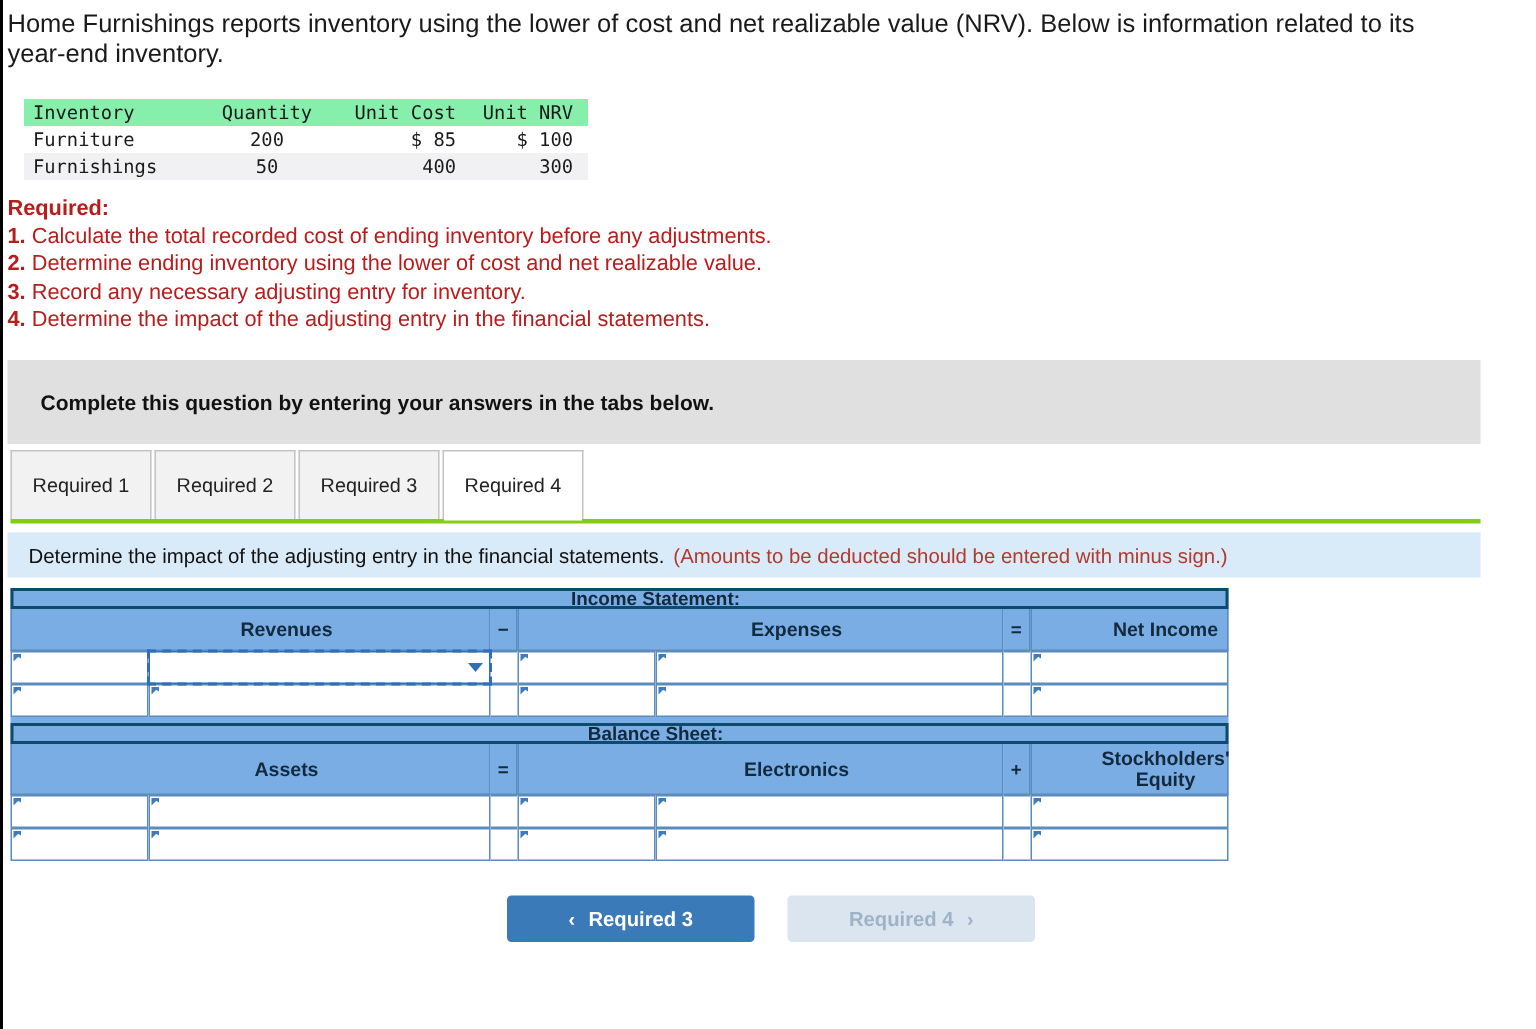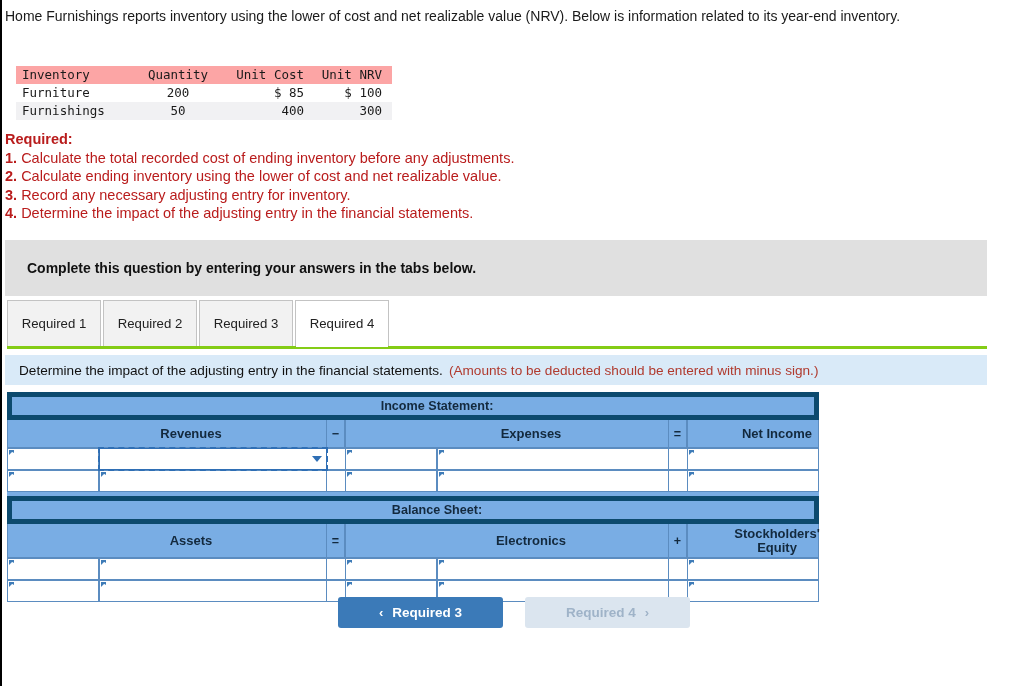--- a/index.html
+++ b/index.html
@@ -15,41 +15,41 @@
     position: relative;
     width: 1024px; height: 686px;
     background: #fff;
     border-left: 2px solid #000;
   }
 
   
   .intro {
     position: absolute;
     left: 3px; top: 6px; width: 950px;
-    font-size: 14px;
+    font-size: 17px;
     line-height: 20px;
     color: #1a1a1a;
   }
 
   
   .inv-table {
     position: absolute;
     left: 14px; top: 66px;
     border-collapse: collapse;
     font-family: "DejaVu Sans Mono", "Liberation Mono", monospace;
     font-size: 12.5px;
     color: #1a1a1a;
   }
   .inv-table th, .inv-table td {
     padding: 1px 10px 1px 6px;
     font-weight: normal;
     white-space: nowrap;
     line-height: 16px;
   }
-  .inv-table thead tr { background: #fca5a5; }
+  .inv-table thead tr { background: #86efac; }
   .inv-table tbody tr:nth-child(even) { background: #f1f1f3; }
   .inv-table th.c-inv, .inv-table td.c-inv { text-align: left;  min-width: 118px; }
   .inv-table th.c-qty, .inv-table td.c-qty { text-align: center; min-width: 92px; }
   .inv-table th.c-cost,.inv-table td.c-cost{ text-align: right; min-width: 88px; }
   .inv-table th.c-nrv, .inv-table td.c-nrv { text-align: right; min-width: 78px; }
 
   
   .required-block {
     position: absolute;
     left: 3px; top: 130px; width: 700px;
@@ -109,23 +109,23 @@
   }
   .instruction .note { color: #b03a2e; margin-left: 6px; }
 
   
   .fin {
     position: absolute;
     left: 5px; top: 392px; width: 812px;
   }
   .fin-row { display: flex; }
   .sec-title {
-    width: 812px; height: 28px;
+    width: 812px; height: 14px;
     background: #79ade4;
-    border: 5px solid #0c4a6e;
+    border: 2px solid #0c4a6e;
     display: flex; align-items: center; justify-content: center;
     font-size: 12.6px; font-weight: bold; color: #13293d; padding-left: 48px;
   }
   .hdr {
     background: #79ade4;
     border: 1px solid #5b8cc0;
     border-top: none;
     display: flex; align-items: center; justify-content: center;
     text-align: center;
     font-size: 13px; font-weight: bold; color: #13293d;
@@ -243,21 +243,21 @@
   </table>
 
   <div class="required-block">
     <div class="required-title">Required:</div>
     <div class="req-line">
       <span class="req-num">1.</span>
       <span>Calculate the total recorded cost of ending inventory before any adjustments.</span>
     </div>
     <div class="req-line">
       <span class="req-num">2.</span>
-      <span>Calculate ending inventory using the lower of cost and net realizable value.</span>
+      <span>Determine ending inventory using the lower of cost and net realizable value.</span>
     </div>
     <div class="req-line">
       <span class="req-num">3.</span>
       <span>Record any necessary adjusting entry for inventory.</span>
     </div>
     <div class="req-line">
       <span class="req-num">4.</span>
       <span>Determine the impact of the adjusting entry in the financial statements.</span>
     </div>
   </div>

